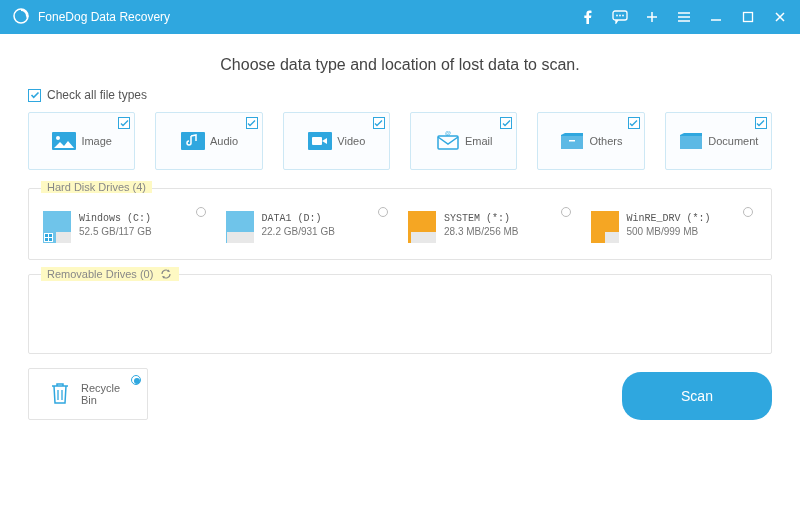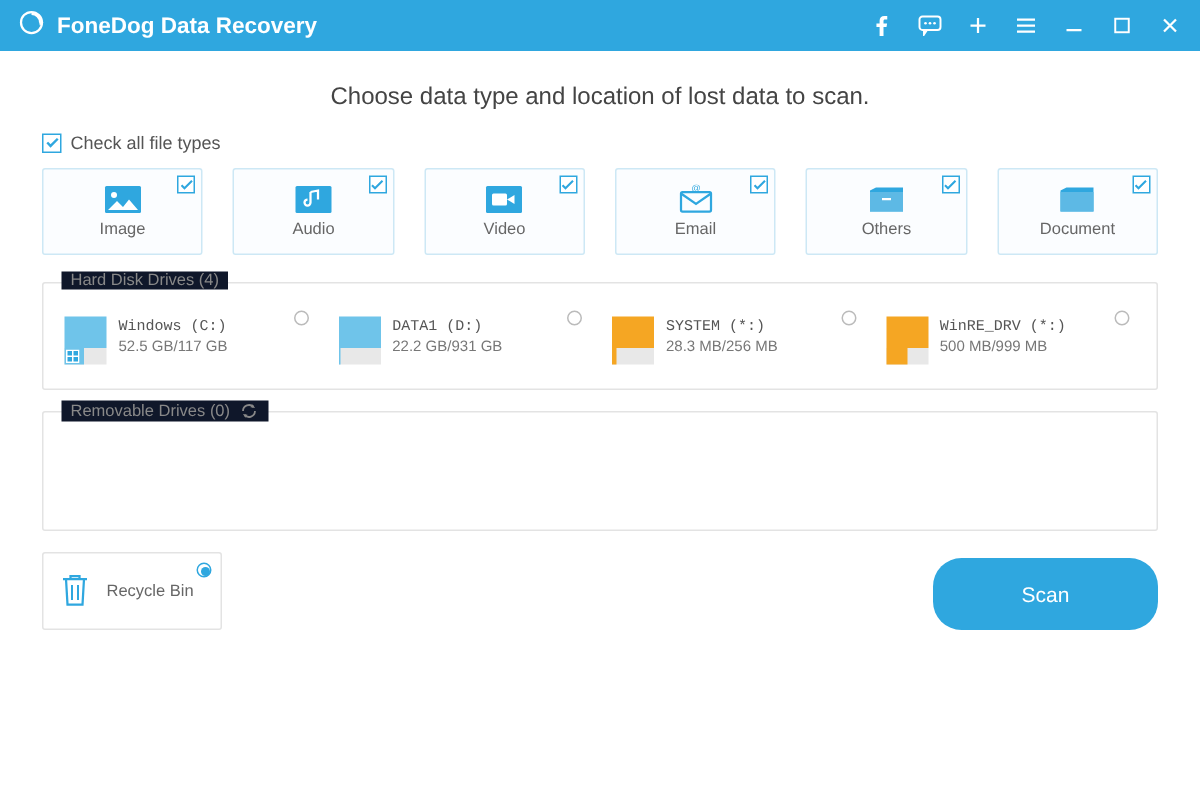--- a/index.html
+++ b/index.html
@@ -1,46 +1,46 @@
 <!DOCTYPE html>
 <html><head>
 <meta charset="utf-8">
 <style>
 * { box-sizing: border-box; margin: 0; padding: 0; }
 body { font-family: "Segoe UI", Arial, sans-serif; background: #fff; width: 800px; height: 523px; overflow: hidden; font-size: 12px; color: #555; }
 .titlebar { height: 34px; background: #2fa7df; display: flex; align-items: center; padding: 0 12px; color: #fff; }
-.titlebar .logo { display: flex; align-items: center; gap: 8px; font-size: 15px; font-weight: 700; }
+.titlebar .logo { display: flex; align-items: center; gap: 8px; font-size: 12px; font-weight: 400; }
 .titlebar .spacer { flex: 1; }
 .titlebar .winbtns { display: flex; align-items: center; gap: 16px; }
 .titlebar .winbtn { width: 16px; height: 16px; display: flex; align-items: center; justify-content: center; cursor: pointer; }
 .content { padding: 16px 28px 0 28px; }
 .headline { text-align: center; font-size: 16px; color: #444; margin: 6px 0 14px; }
 .checkall { display: flex; align-items: center; gap: 6px; margin-bottom: 10px; color: #555; }
 .chk { width: 13px; height: 13px; border: 1px solid #2fa7df; background: #fff; display: inline-flex; align-items: center; justify-content: center; }
 .chk svg { display: block; }
 .types { display: flex; gap: 20px; margin-bottom: 18px; }
-.type-card { flex: 1; position: relative; border: 1px solid #cde8f5; background: #fbfdff; height: 58px; display: flex; flex-direction: column; align-items: center; justify-content: center; gap: 4px; cursor: pointer; border-radius: 2px; }
+.type-card { flex: 1; position: relative; border: 1px solid #cde8f5; background: #fbfdff; height: 58px; display: flex; flex-direction: row; align-items: center; justify-content: center; gap: 4px; cursor: pointer; border-radius: 2px; }
 .type-card .mini-chk { position: absolute; top: 4px; right: 4px; width: 12px; height: 12px; border: 1px solid #2fa7df; display: flex; align-items: center; justify-content: center; background: #fff; }
 .type-card .ic { width: 26px; height: 20px; display: flex; align-items: center; justify-content: center; }
 .type-card .lbl { font-size: 11px; color: #666; }
 .fieldset { position: relative; border: 1px solid #e3e3e3; border-radius: 2px; padding: 18px 12px 12px 12px; margin-bottom: 14px; }
-.fieldset .legend { position: absolute; top: -8px; left: 12px; background: #0f172a; padding: 0 6px; font-size: 11px; color: #888; display: flex; align-items: center; gap: 6px; }
+.fieldset .legend { position: absolute; top: -8px; left: 12px; background: #fef9c3; padding: 0 6px; font-size: 11px; color: #888; display: flex; align-items: center; gap: 6px; }
 .drives { display: flex; gap: 12px; }
 .drive { flex: 1; display: flex; gap: 8px; position: relative; padding: 4px 4px 4px 2px; }
 .drive .radio { position: absolute; top: 0; right: 6px; width: 10px; height: 10px; border: 1px solid #bbb; border-radius: 50%; background: #fff; cursor: pointer; }
 .drive-icon { width: 28px; height: 32px; position: relative; }
 .drive-bar { position: absolute; bottom: 0; left: 0; right: 0; height: 11px; background: #e8e8e8; }
 .drive-bar .used { height: 100%; }
 .drive-bar .badge { position: absolute; left: 1px; bottom: 1px; width: 9px; height: 9px; display: flex; align-items: center; justify-content: center; }
 .drive-top { position: absolute; top: 0; left: 0; right: 0; bottom: 11px; }
 .drive-info { display: flex; flex-direction: column; gap: 2px; font-size: 10px; color: #777; padding-top: 2px; }
 .drive-info .name { color: #555; font-family: Liberation Mono, monospace; }
 .removable-body { height: 48px; }
 .bottom-row { display: flex; align-items: flex-end; justify-content: space-between; padding: 0 28px; margin-top: 6px; }
-.recycle { border: 1px solid #e3e3e3; width: 120px; height: 52px; display: flex; align-items: center; gap: 10px; padding: 0 10px; position: relative; border-radius: 2px; cursor: pointer; }
+.recycle { border: 1px solid #e3e3e3; width: 120px; height: 52px; display: flex; align-items: center; gap: 10px; padding: 0 20px; position: relative; border-radius: 2px; cursor: pointer; }
 .recycle .radio { position: absolute; top: 6px; right: 6px; width: 10px; height: 10px; border: 1px solid #2fa7df; border-radius: 50%; }
 .recycle .radio::after { content: ""; display: block; width: 6px; height: 6px; margin: 2px; border-radius: 50%; background: #2fa7df; }
 .recycle .lbl { font-size: 11px; color: #666; }
 .scan-btn { width: 150px; height: 48px; background: #2fa7df; color: #fff; border: none; border-radius: 19px; font-size: 14px; cursor: pointer; }
 .refresh-ic { display: inline-flex; }
 </style>
 </head>
 <body>
 
 <div class="titlebar">

